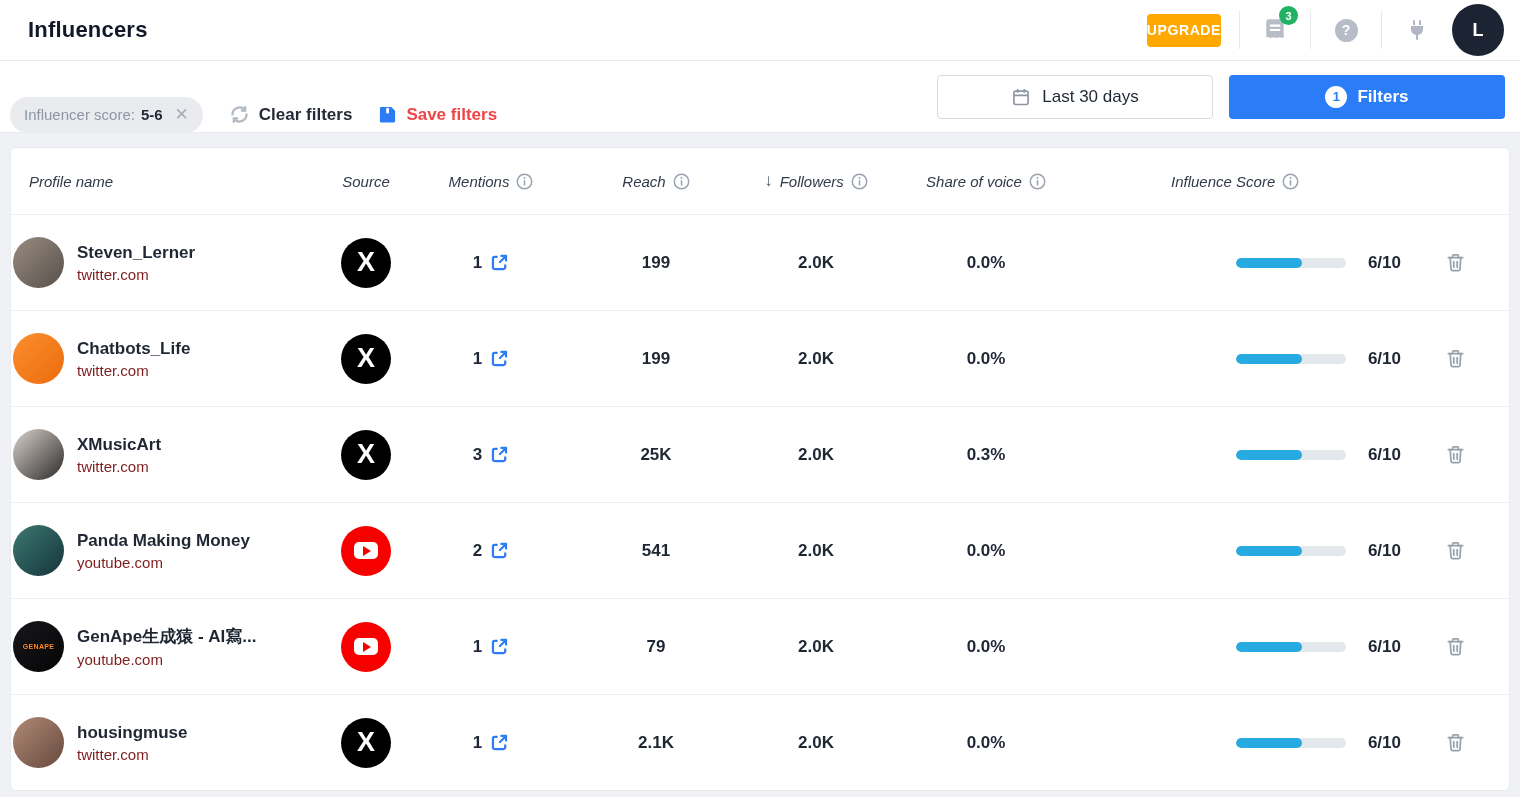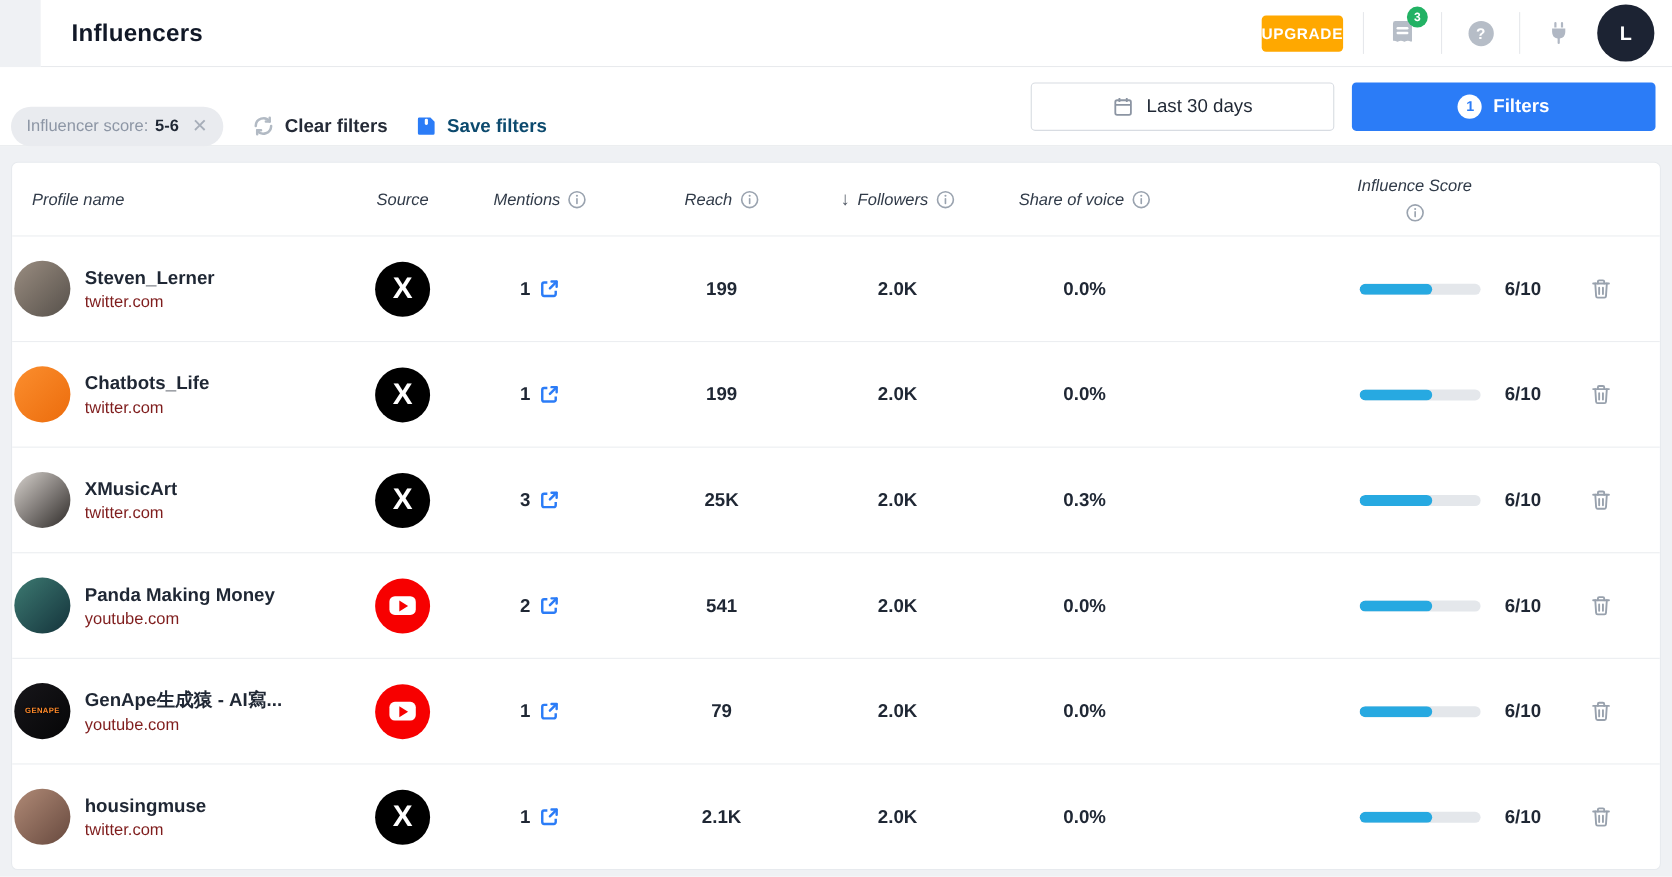--- a/index.html
+++ b/index.html
@@ -1,21 +1,21 @@
 <!DOCTYPE html>
 <html><head>
 <meta charset="utf-8">
 <style>
   * { margin:0; padding:0; box-sizing:border-box; }
   html,body { width:1520px; height:797px; overflow:hidden; }
   body { font-family:"Liberation Sans", sans-serif; background:#eff1f4; color:#252b37; }
 
   
   .topbar { height:61px; background:#fff; border-bottom:1px solid #e8eaed;
-            display:flex; align-items:center; justify-content:space-between; padding:0 16px 0 28px;margin-left:37px; }
+            display:flex; align-items:center; justify-content:space-between; padding:0 16px 0 28px; }
   .page-title { font-size:22px; font-weight:800; color:#111827; letter-spacing:.2px; }
   .top-right { display:flex; align-items:center; gap:0; }
   .upgrade { background:#ffa800; color:#fff; border:none; border-radius:4px; height:33px; padding:0 0;
              font-family:inherit; font-size:14px; font-weight:700; letter-spacing:.6px; cursor:pointer; }
   .vdiv { width:1px; height:38px; background:#e6e8ec; margin:0 18px; }
   .iconbtn { position:relative; width:34px; height:34px; display:flex; align-items:center; justify-content:center; cursor:pointer; }
   .nbadge { position:absolute; top:-7px; right:-6px; background:#22b264; color:#fff; font-size:11px; font-weight:700;
             width:19px; height:19px; border-radius:50%; display:flex; align-items:center; justify-content:center; }
   .qmark { width:23px; height:23px; border-radius:50%; background:#b6bdc7; color:#fff; font-size:14px; font-weight:700;
            display:flex; align-items:center; justify-content:center; }
@@ -26,38 +26,38 @@
   .filterbar { height:72px; background:#fff; border-bottom:1px solid #e8eaed;
                display:flex; align-items:center; justify-content:space-between; padding:0 15px 0 10px; }
   .fleft { display:flex; align-items:center; gap:26px;margin-top:36px; }
   .chip { background:#e9ebef; border-radius:18px; height:36px; display:flex; align-items:center; gap:6px;
           padding:0 14px; font-size:15px; }
   .chip .clabel { color:#8d96a5; }
   .chip .cvalue { color:#1f2734; font-weight:700; }
   .chip .cclose { color:#a7aeb9; font-size:17px; margin-left:6px; cursor:pointer; }
   .textbtn { display:flex; align-items:center; gap:9px; font-size:17px; font-weight:700; cursor:pointer; background:none; border:none; font-family:inherit; }
   .textbtn.dark { color:#252b37; }
-  .textbtn.blue { color:#0c4a6e; }
+  .textbtn.blue { color:#ef4444; }
   .fright { display:flex; align-items:center; gap:16px;padding-left:21px; }
   .datebtn { width:276px; height:44px; background:#fff; border:1px solid #d8dce2; border-radius:4px;
              display:flex; align-items:center; justify-content:center; gap:11px; font-size:17px; color:#1f2734;
              font-family:inherit; cursor:pointer; }
   .filtersbtn { width:276px; height:44px; background:#2b7cf7; border:none; border-radius:4px; color:#fff;
                 display:flex; align-items:center; justify-content:center; gap:10px; font-size:17px; font-weight:700;
                 font-family:inherit; cursor:pointer; }
   .fcount { width:22px; height:22px; border-radius:50%; background:#fff; color:#2b7cf7; font-size:13px; font-weight:700;
             display:flex; align-items:center; justify-content:center; }
 
   
   .card { margin:14px 10px 0; background:#fff; border:1px solid #e7eaee; border-radius:6px; overflow:hidden; }
   .thead, .trow { display:grid; grid-template-columns:300px 110px 140px 190px 130px 210px 310px 1fr; align-items:center; }
   .thead { height:66px; font-size:15px; color:#313b49; }
   .hcell { display:flex; align-items:center; justify-content:center; gap:7px;font-style:italic; }
   .hcell.left { justify-content:flex-start; padding-left:18px; }
-  .hcell.score { justify-content:flex-start; padding-left:80px;flex-direction:column; }
+  .hcell.score { justify-content:flex-start; padding-left:80px; }
   .sortarrow { color:#525a66; font-size:17px; }
   .trow { height:96px; border-top:1px solid #eceef1; }
   .cell { display:flex; align-items:center; justify-content:center; gap:8px; }
   .c-profile { justify-content:flex-start; padding-left:2px; gap:13px; }
   .avatar-img { width:51px; height:51px; border-radius:50%; flex:0 0 51px;
                 display:flex; align-items:center; justify-content:center; overflow:hidden; }
   .avatar-text { font-style:normal; color:#fff; font-size:7px; font-weight:700; letter-spacing:.3px;
                  text-shadow:0 0 2px #000; color:#ff8a2a; }
   .pmeta { display:flex; flex-direction:column; gap:3px; }
   .pname { font-size:17px; font-weight:700; color:#1f2734; cursor:pointer; }

